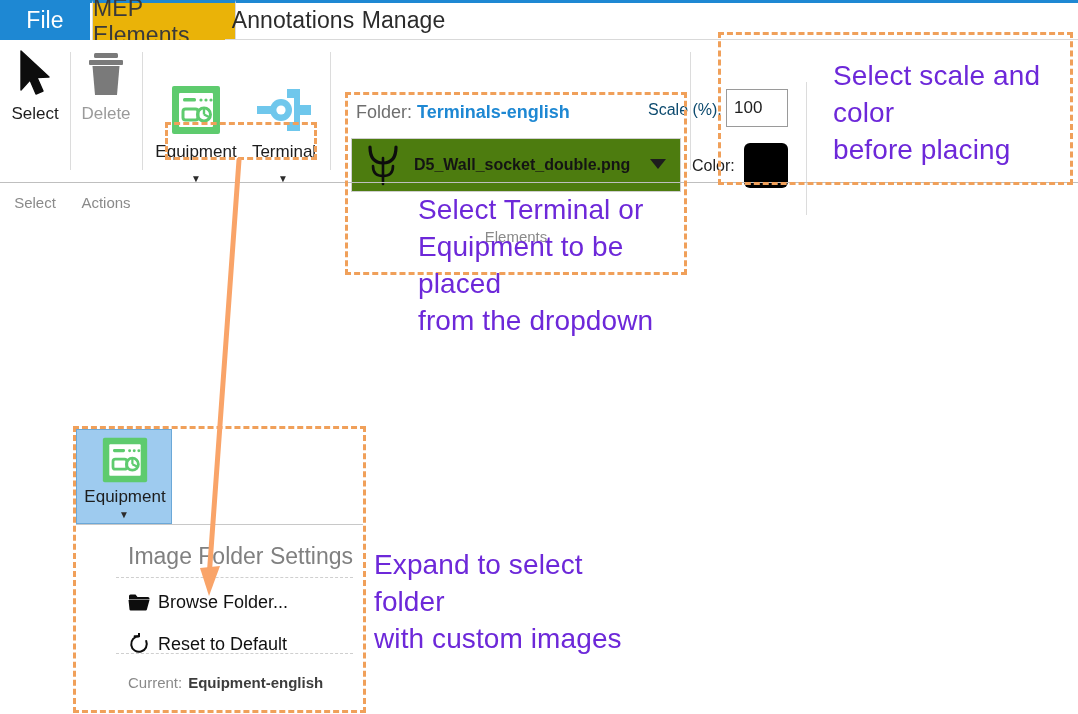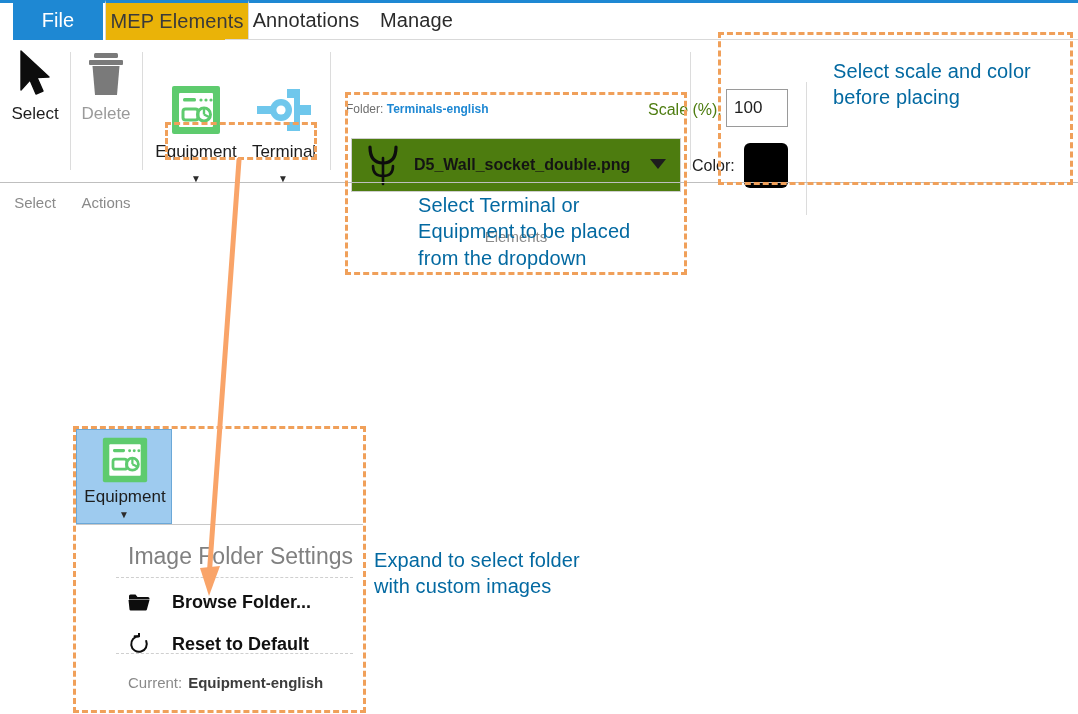--- a/index.html
+++ b/index.html
@@ -17,23 +17,22 @@
   .tabstrip{
     position:absolute;left:0;top:0;width:1078px;height:40px;
     background:#ffffff;
   }
   .tabstrip .topline{
     position:absolute;left:0;top:0;width:1078px;height:3px;background:#1e88d3;
   }
   .tab{
     position:absolute;top:0;height:40px;
     display:flex;align-items:center;justify-content:center;
-    font-size:20px;color:#2b2b2b;letter-spacing:.1px;
+    font-size:23px;color:#2b2b2b;letter-spacing:.1px;
     box-sizing:border-box;
-    margin-left:13px;
   }
   .tab-file{
     left:0;width:90px;height:40px;background:#1e88d3;color:#ffffff;
   }
   .tab-mep{
     left:92px;width:144px;background:#eab308;color:#3a3a3a;
     border:1px solid #d9d9d9;border-top:3px solid #1e88d3;border-bottom:none;
   }
   .tab-ann{left:228px;width:130px;}
   .tab-man{left:356px;width:95px;}
@@ -83,21 +82,21 @@
     border:3px dashed #f0a05a;
     pointer-events:none;
   }
   .hl-splitbuttons{left:165px;top:122px;width:152px;height:38px;}
   .hl-dropdown{left:345px;top:92px;width:342px;height:183px;}
   .hl-scalecolor{left:718px;top:32px;width:355px;height:153px;}
   .hl-menu{left:73px;top:426px;width:293px;height:287px;}
 
   
   .folder-label{
-    position:absolute;left:346px;top:62px;font-size:12px;color:#6e6e6e;white-space:nowrap;
+    position:absolute;left:356px;top:62px;font-size:18px;color:#6e6e6e;white-space:nowrap;
   }
   .folder-value{color:#1e88d3;font-weight:bold;}
 
   
   .combo{
     position:absolute;left:351px;top:98px;width:330px;height:54px;
     box-sizing:border-box;background:#4d7c0f;border:1px solid #cfcfcf;
     display:flex;align-items:center;
   }
   .combo .socket{margin-left:12px;width:38px;height:42px;flex:0 0 auto;}
@@ -106,40 +105,40 @@
   }
   .combo .cchev{
     position:absolute;right:14px;top:20px;width:0;height:0;
     border-left:8px solid transparent;border-right:8px solid transparent;
     border-top:10px solid #1d1d1d;
   }
   .grp-footer.foot-elements{left:351px;top:156px;width:330px;margin-top:32px;}
 
   
   .scale-label{
-    position:absolute;left:648px;top:61px;font-size:16px;color:#4d7c0f;white-space:nowrap;
+    position:absolute;left:648px;top:61px;font-size:16px;color:#0c4a6e;white-space:nowrap;
   }
   .scale-input{
     position:absolute;left:726px;top:49px;width:62px;height:38px;box-sizing:border-box;
     border:1px solid #9a9a9a;background:#ffffff;
     font-family:"Liberation Sans", sans-serif;font-size:17px;color:#1d1d1d;
     padding:0 0 0 7px;outline:none;
   }
   .color-label{
     position:absolute;left:692px;top:117px;font-size:16px;color:#1d1d1d;white-space:nowrap;
   }
   .color-swatch{
     position:absolute;left:744px;top:103px;width:44px;height:45px;
     background:#000000;border-radius:6px;
   }
   .vsep-scale{left:806px;top:42px;height:133px;}
 
   
   .anno{
-    position:absolute;color:#0369a1;font-size:20px;line-height:1.32;
+    position:absolute;color:#6d28d9;font-size:28px;line-height:1.32;
     white-space:pre-line;letter-spacing:.1px;
   }
   .anno-scale{left:833px;top:58px;width:230px;}
   .anno-dropdown{left:418px;top:192px;width:260px;}
   .anno-expand{left:374px;top:547px;width:250px;}
 
   
   .eqmenu{position:absolute;left:76px;top:429px;width:287px;height:281px;background:#ffffff;}
   .eqmenu-btn{
     position:absolute;left:0;top:0;width:96px;height:95px;
@@ -163,21 +162,21 @@
   }
   .dash1{top:148px;}
   .dash2{top:224px;}
   .eqmenu-item{
     position:absolute;left:52px;height:30px;display:flex;align-items:center;
     font-size:18px;color:#111111;white-space:nowrap;
   }
   .item-browse{top:158px;}
   .item-reset{top:196px;align-items:flex-end;}
   .eqmenu-item .iico{width:26px;flex:0 0 auto;display:flex;align-items:center;}
-  .eqmenu-item .itxt{margin-left:18px;font-weight:bold;}
+  .eqmenu-item .itxt{margin-left:4px;}
   .eqmenu-cur{
     position:absolute;left:52px;top:245px;font-size:15px;color:#8a8a8a;white-space:nowrap;
   }
   .eqmenu-cur b{color:#3d3d3d;font-weight:bold;margin-left:6px;}
 
   
   .arrow-svg{position:absolute;left:0;top:0;width:1078px;height:714px;pointer-events:none;}
 </style>
 </head>
 <body>

